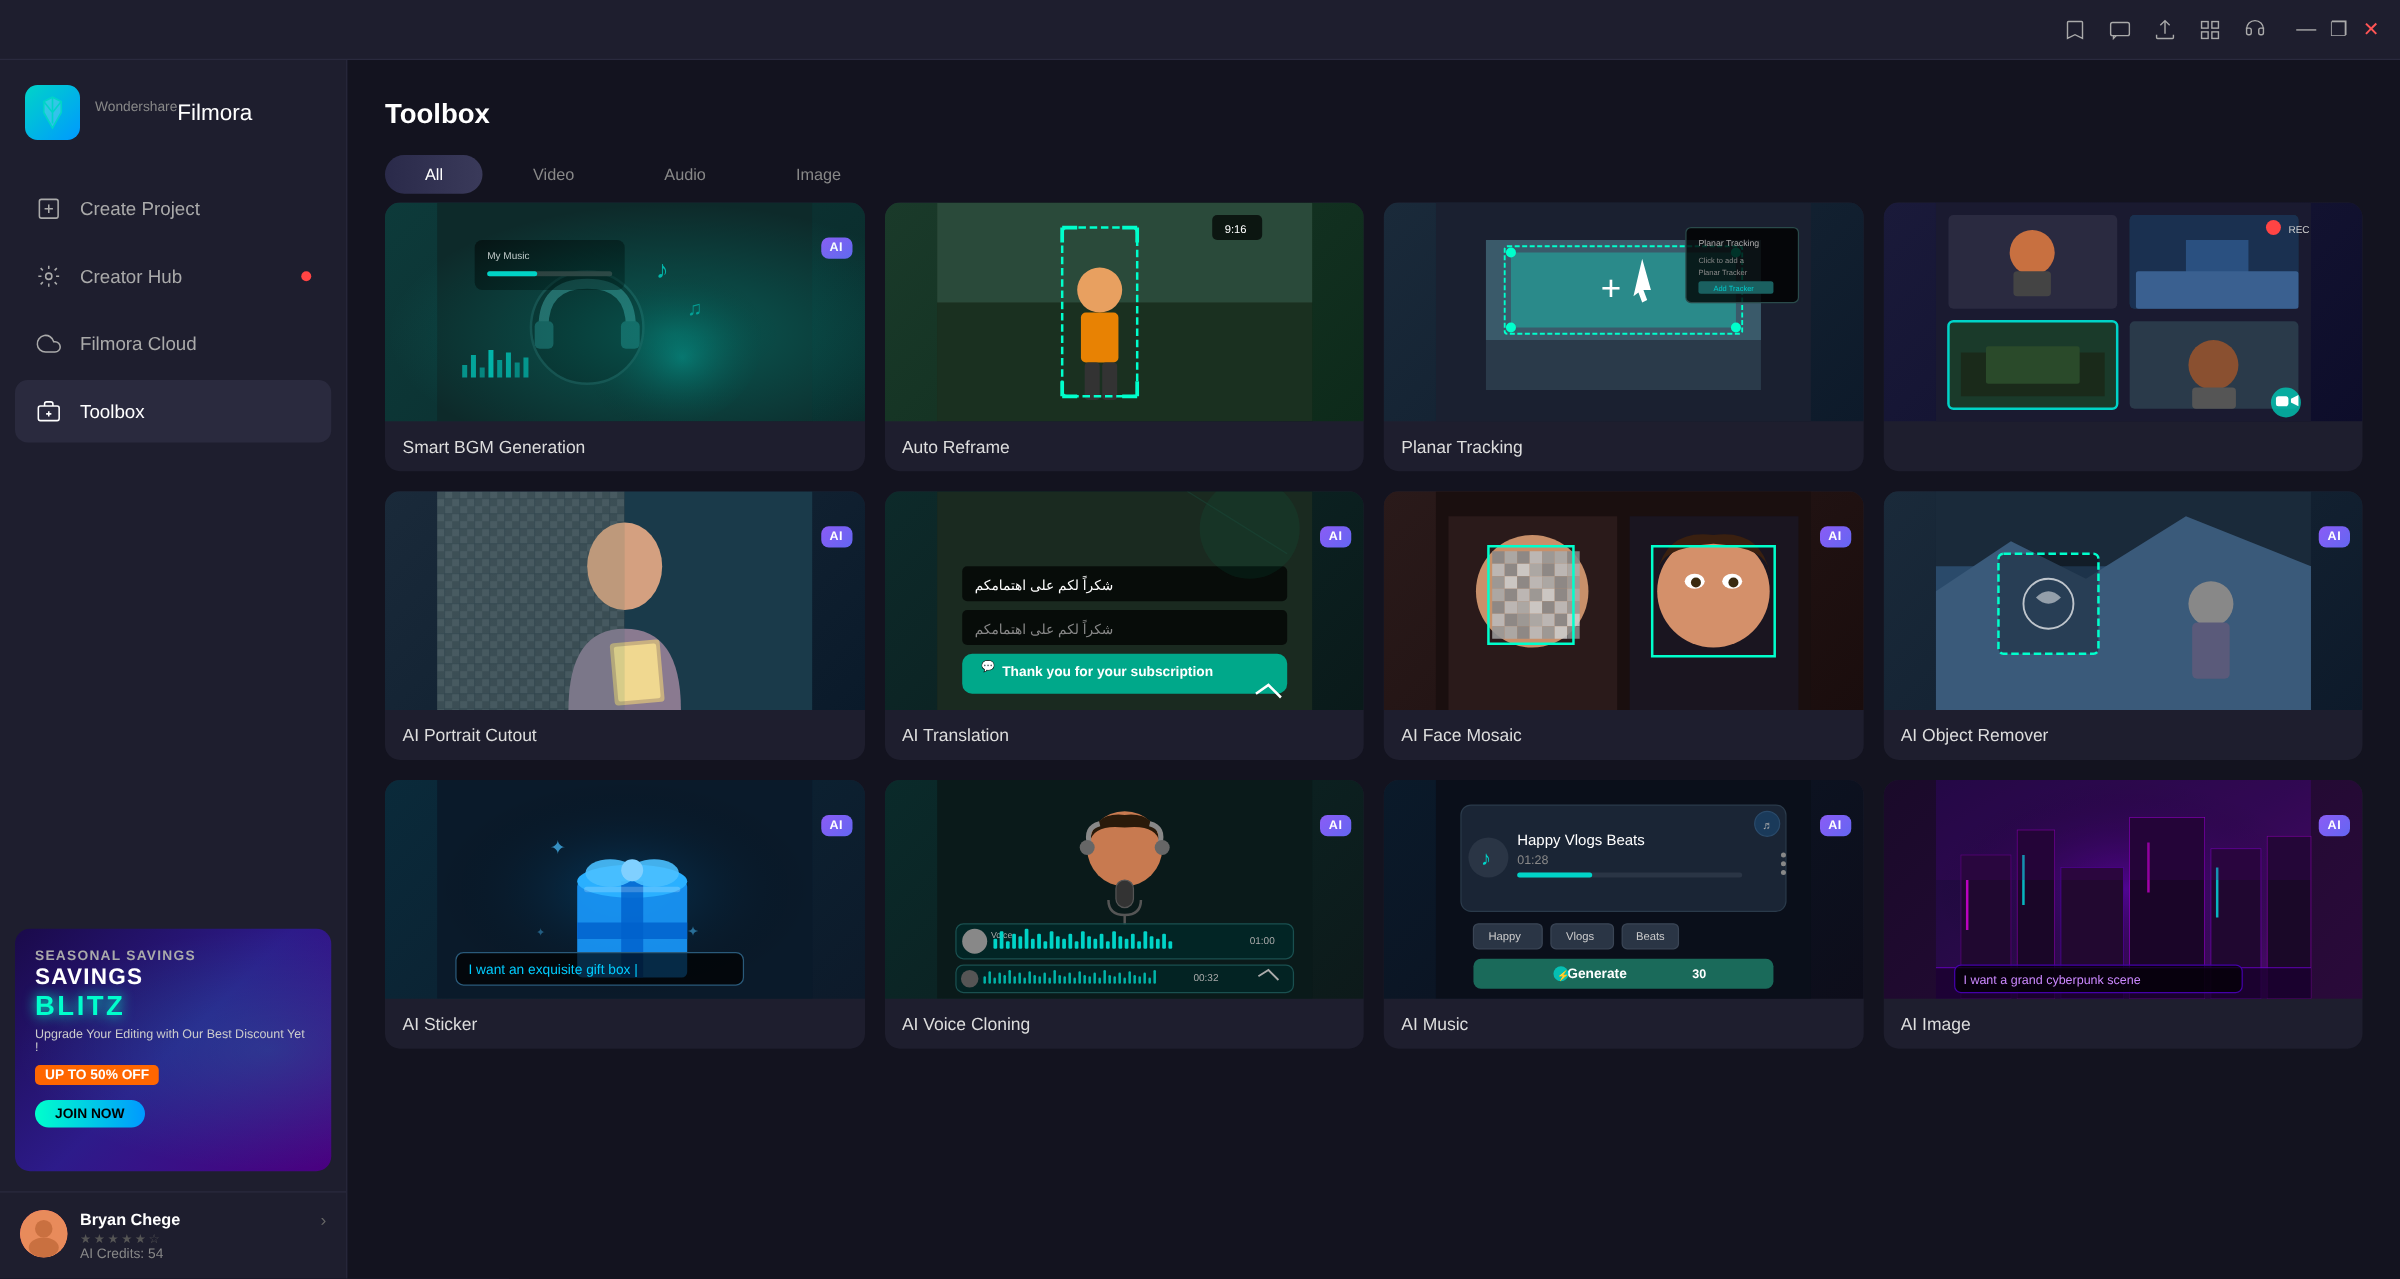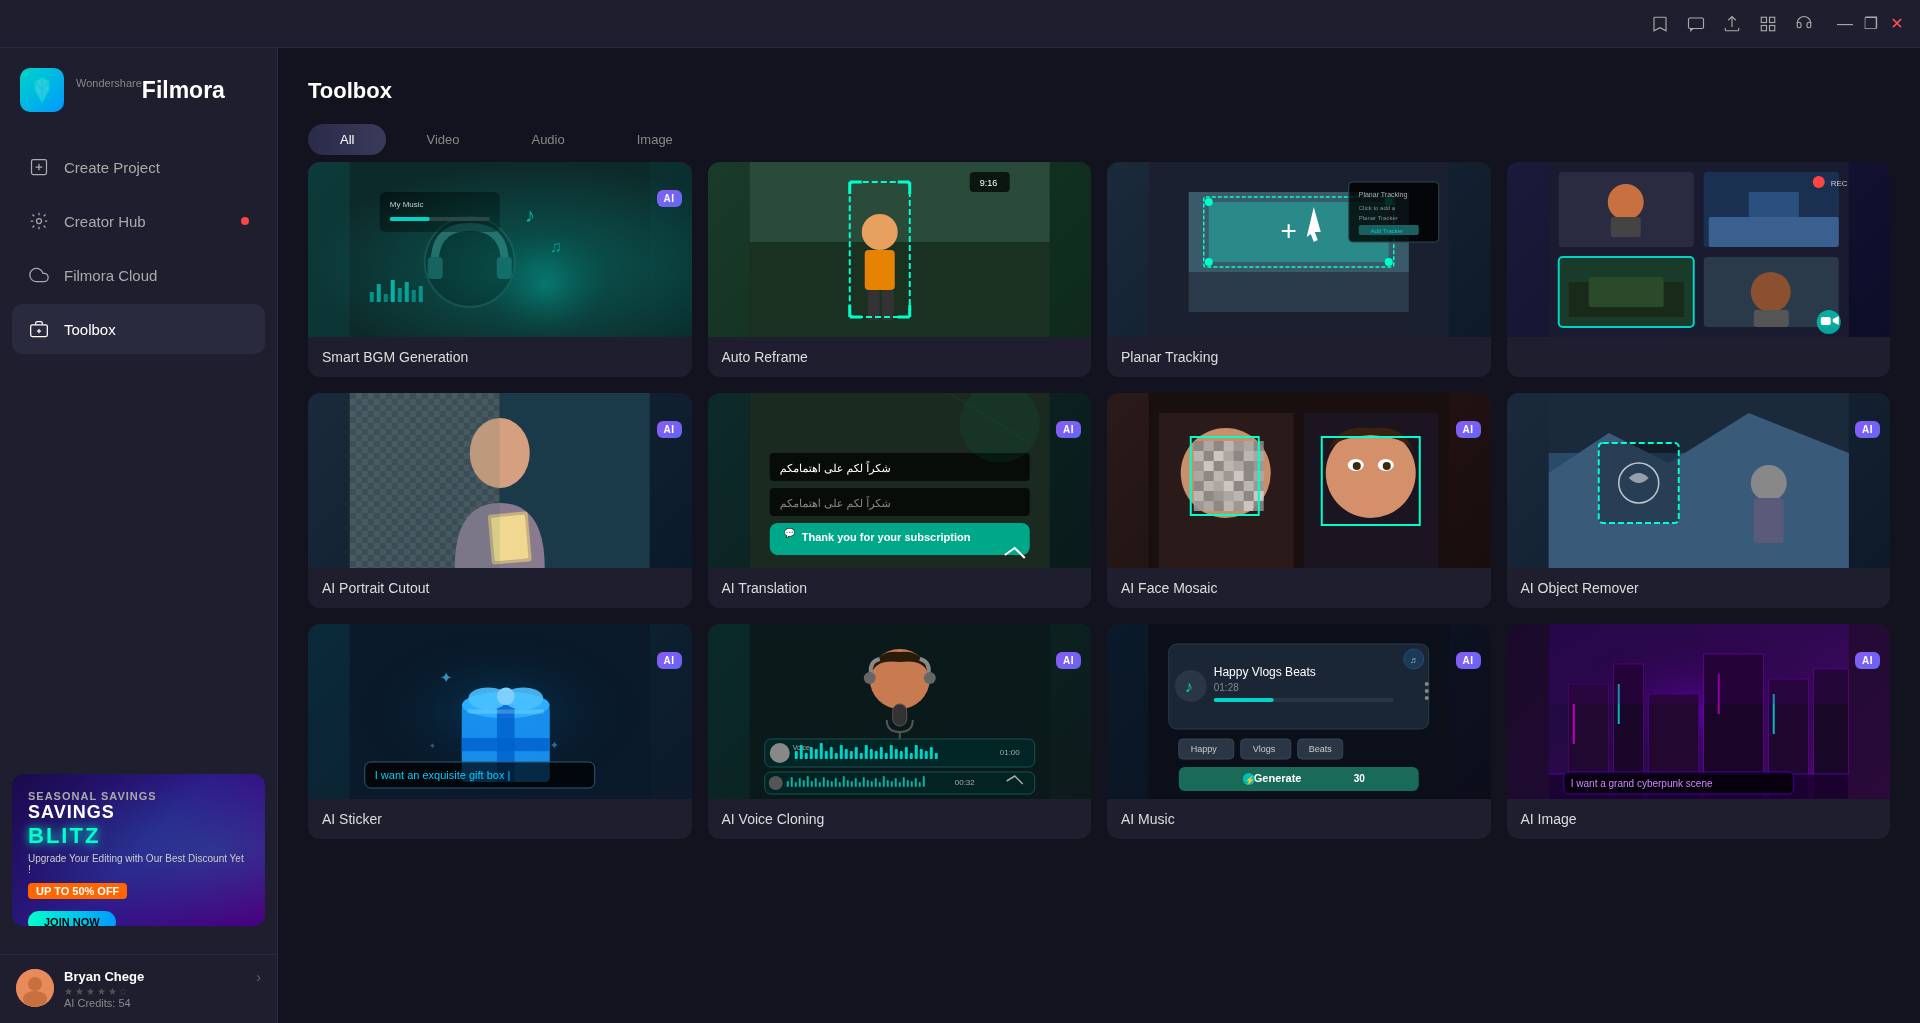--- a/index.html
+++ b/index.html
@@ -95,23 +95,23 @@
     .logo-text {
       display: flex;
       flex-direction: row;
     }
     .logo-brand {
       font-size: 11px;
       color: #888;
       font-weight: 400;
     }
     .logo-name {
-      font-size: 23px;
+      font-size: 18px;
       color: #fff;
-      font-weight: 700;
+      font-weight: 400;
     }
 
     .sidebar-nav {
       display: flex;
       flex-direction: column;
       gap: 4px;
       padding: 0 12px;
       flex: 1;
     }
     .nav-item {
@@ -143,28 +143,28 @@
       background: #ff4444;
       border-radius: 50%;
       position: absolute;
       right: 16px;
       top: 50%;
       transform: translateY(-50%);
     }
 
     
     .promo-banner {
-      margin: 28px 12px;
+      margin: 16px 12px;
       border-radius: 12px;
       background: linear-gradient(135deg, #1a0a4a, #2d1b8a, #4a0080);
       padding: 16px;
       cursor: pointer;
       overflow: hidden;
       position: relative;
-      height: 152px;
+      height: 194px;
     }
     .promo-content {
       position: relative;
       z-index: 2;
     }
     .promo-seasonal {
       font-size: 11px;
       color: #aaa;
       letter-spacing: 1px;
       font-weight: 600;

